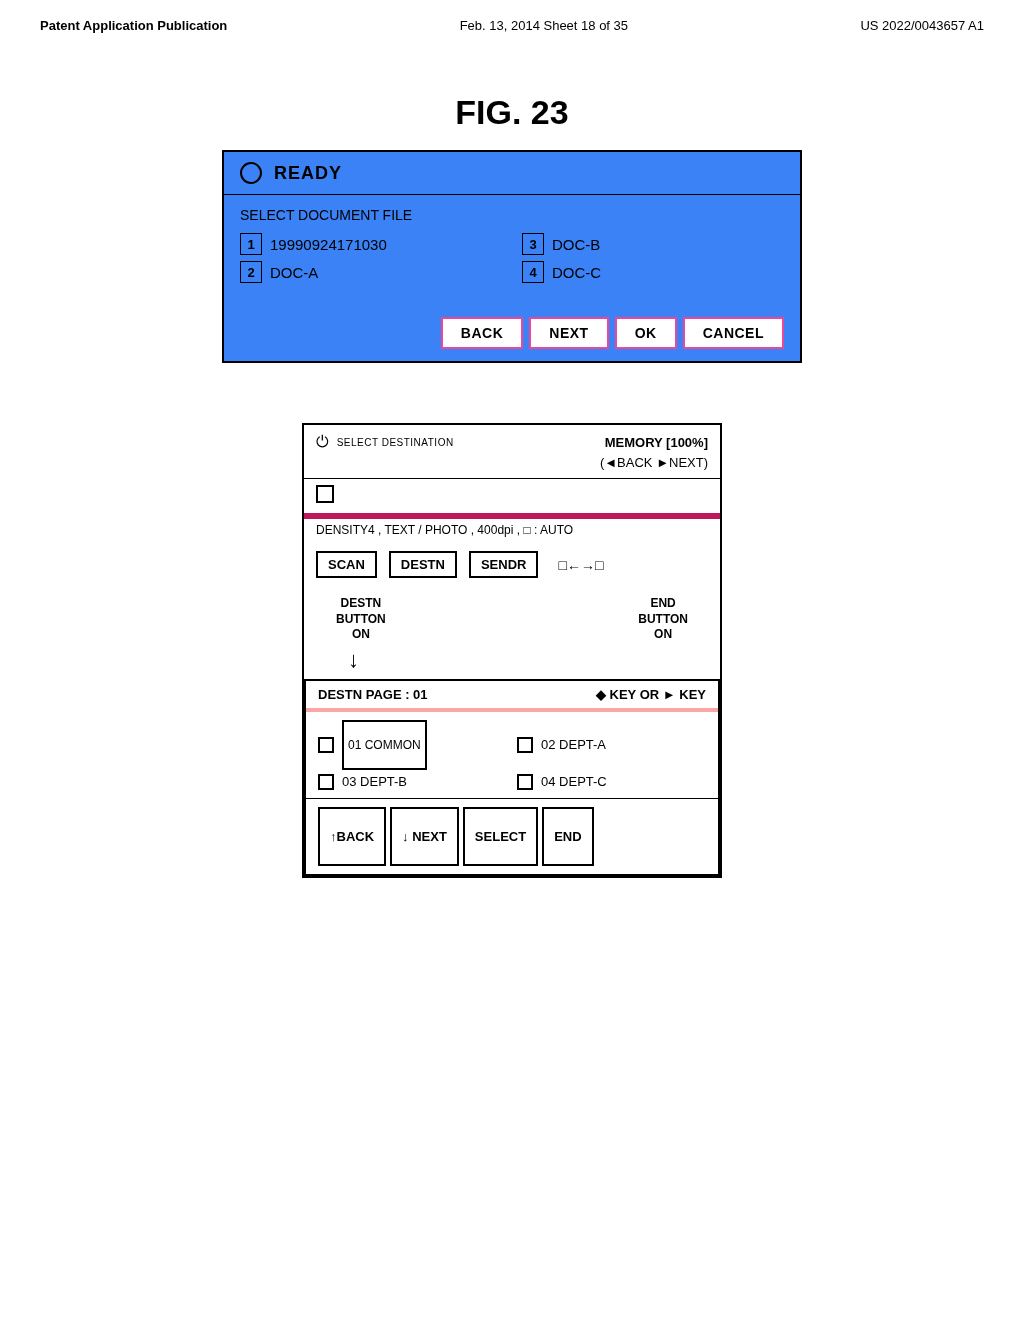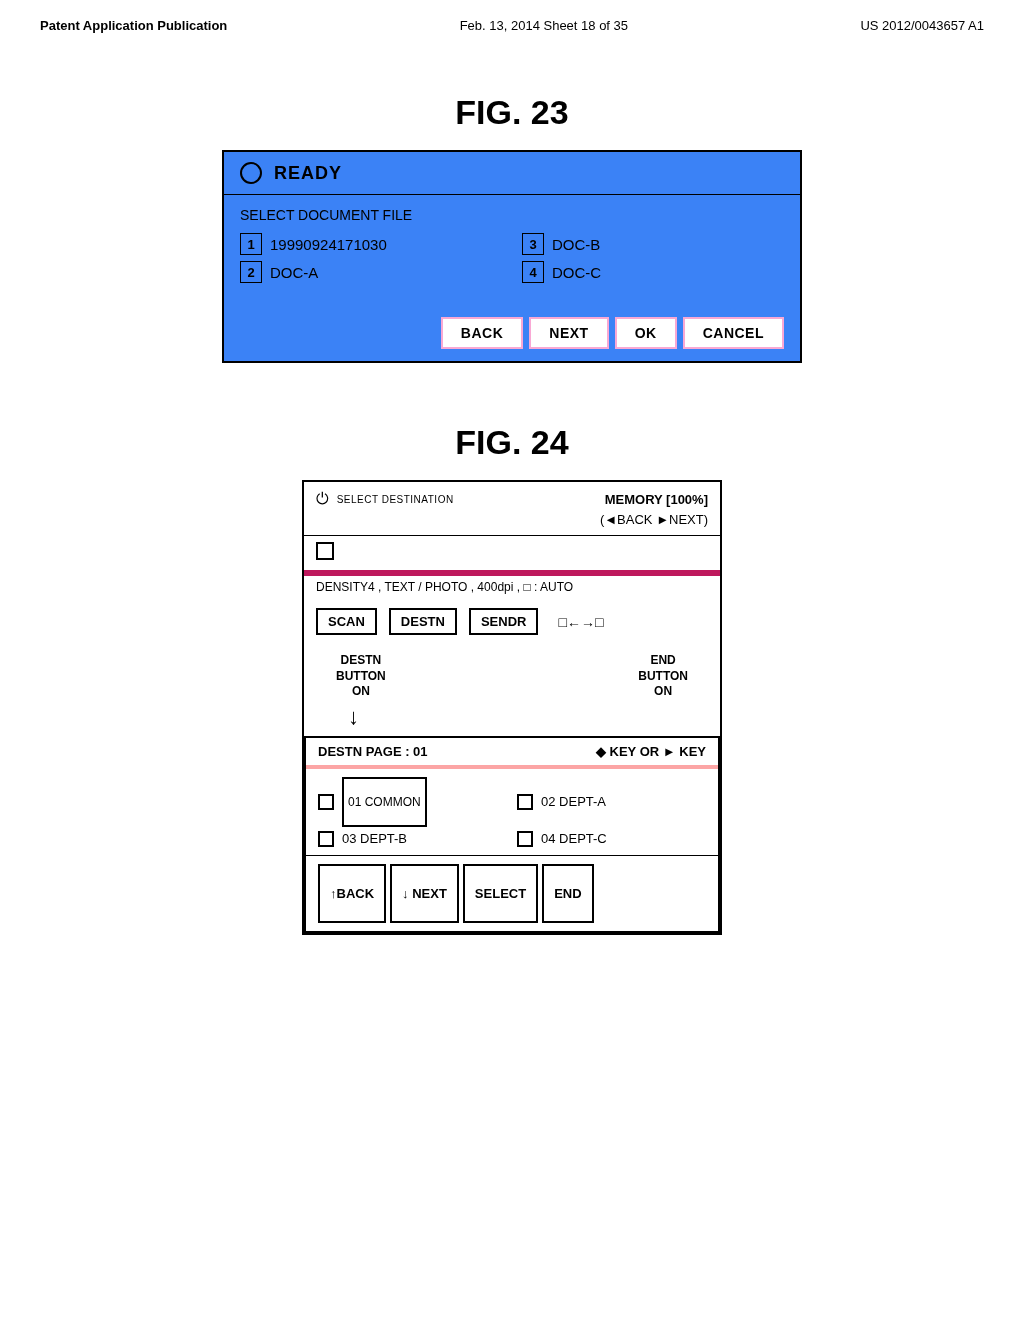--- a/index.html
+++ b/index.html
@@ -106,21 +106,21 @@
     .doc-name {
       font-size: 15px;
     }
     .fig23-buttons {
       display: flex;
       justify-content: flex-end;
       gap: 6px;
       padding: 8px 16px 12px 16px;
     }
     .btn {
-      border: 2px solid #f9a8d4;
+      border: 2px solid #ec4899;
       background: #fff;
       padding: 6px 18px;
       font-size: 14px;
       font-weight: bold;
       letter-spacing: 0.5px;
       cursor: pointer;
       min-width: 60px;
       text-align: center;
     }
     .fig24-header {
@@ -264,21 +264,21 @@
       margin: 0 auto;
       border: 2px solid #000;
     }
   </style>
 </head>
 <body>
 
 <div class="patent-header">
   <span class="left">Patent Application Publication</span>
   <span>Feb. 13, 2014   Sheet 18 of 35</span>
-  <span>US 2012/0043657 A1</span>
+  <span>US 2022/0043657 A1</span>
 </div>
 
 <div class="fig23-section">
   <div class="fig-label">FIG. 23</div>
 
   <div class="fig23-dialog dialog-box">
 
     <div class="fig23-header">
       <span class="circle-icon"></span>
       <span class="fig23-title">READY</span>
@@ -314,21 +314,20 @@
     <div class="fig23-buttons">
       <button class="btn">BACK</button>
       <button class="btn">NEXT</button>
       <button class="btn">OK</button>
       <button class="btn">CANCEL</button>
     </div>
   </div>
 </div>
 
 <div class="fig24-section">
-  <div class="fig-label">FIG. 24</div>
 
   <div class="fig24-outer">
 
     <div class="fig24-header">
       <div class="fig24-header-top">
         <div class="fig24-header-left">
           <span class="power-icon">⏻</span>
           <span class="fig24-select-dest">SELECT DESTINATION</span>
         </div>
         <span class="memory-label">MEMORY [100%]</span>

